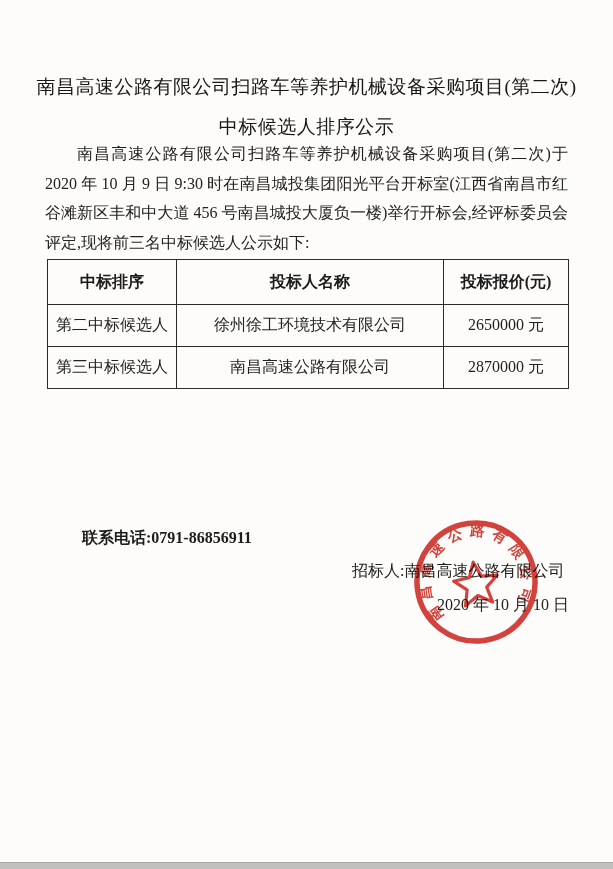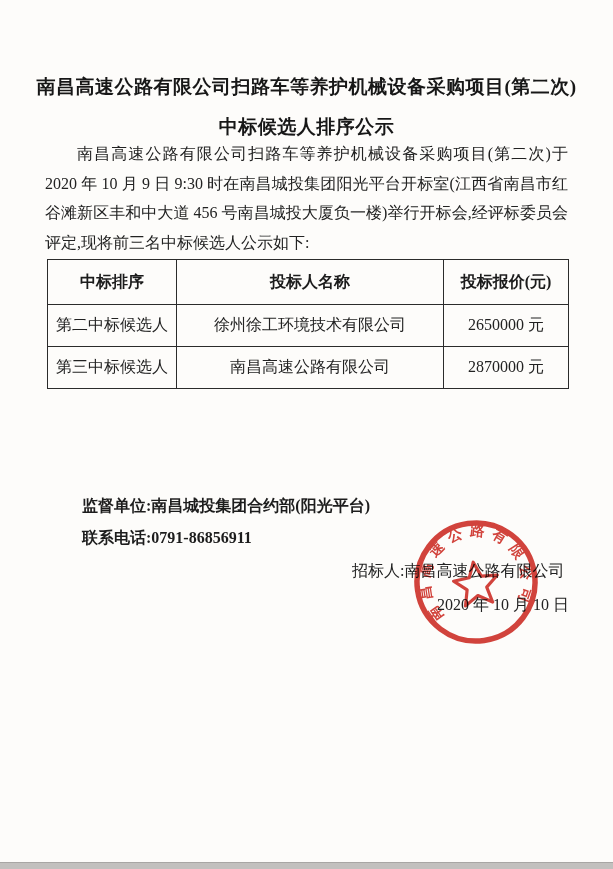--- a/index.html
+++ b/index.html
@@ -13,21 +13,21 @@
     background: #fdfcfa;
     overflow: hidden;
     color: #1f1f1f;
   }
 
   .doc-title {
     position: absolute;
     left: 0; right: 0;
     text-align: center;
     font-size: 19px;
-    font-weight: bold;
+    font-weight: normal;
     letter-spacing: 0.5px;
     color: #171717;
   }
   .doc-title.line1 { top: 74px; }
   .doc-title.line2 { top: 114px; }
 
   .para {
     position: absolute;
     left: 45px;
     width: 523px;
@@ -126,21 +126,20 @@
       </tr>
       <tr>
         <td>第三中标候选人</td>
         <td>南昌高速公路有限公司</td>
         <td>2870000 元</td>
       </tr>
     </tbody>
   </table>
 
 
-  <div class="info-line supervisor">监督单位:南昌城投集团合约部(阳光平台)</div>
   <div class="info-line phone">联系电话:0791-86856911</div>
   <div class="info-line bidder">招标人:南昌高速公路有限公司</div>
   <div class="info-line date">2020 年 10 月 10 日</div>
 
   <svg class="seal" viewBox="0 0 132 132" xmlns="http://www.w3.org/2000/svg">
     <circle cx="66" cy="66" r="59" fill="none" stroke-width="5.5" stroke="#d0342c"></circle>
     <path d="M66 46 L72.1 60.9 L88.1 62.1 L75.9 72.6 L79.7 88.2 L66 79.7 L52.3 88.2 L56.1 72.6 L43.9 62.1 L59.9 60.9 Z" fill="#ffffff" stroke-width="3.2" stroke-linejoin="round" stroke="#d0342c"></path>
     <defs>
       <path id="seal-arc" d="M 33.2 98.8 A 46.4 46.4 0 1 1 98.8 98.8" fill="none"></path>
     </defs>

